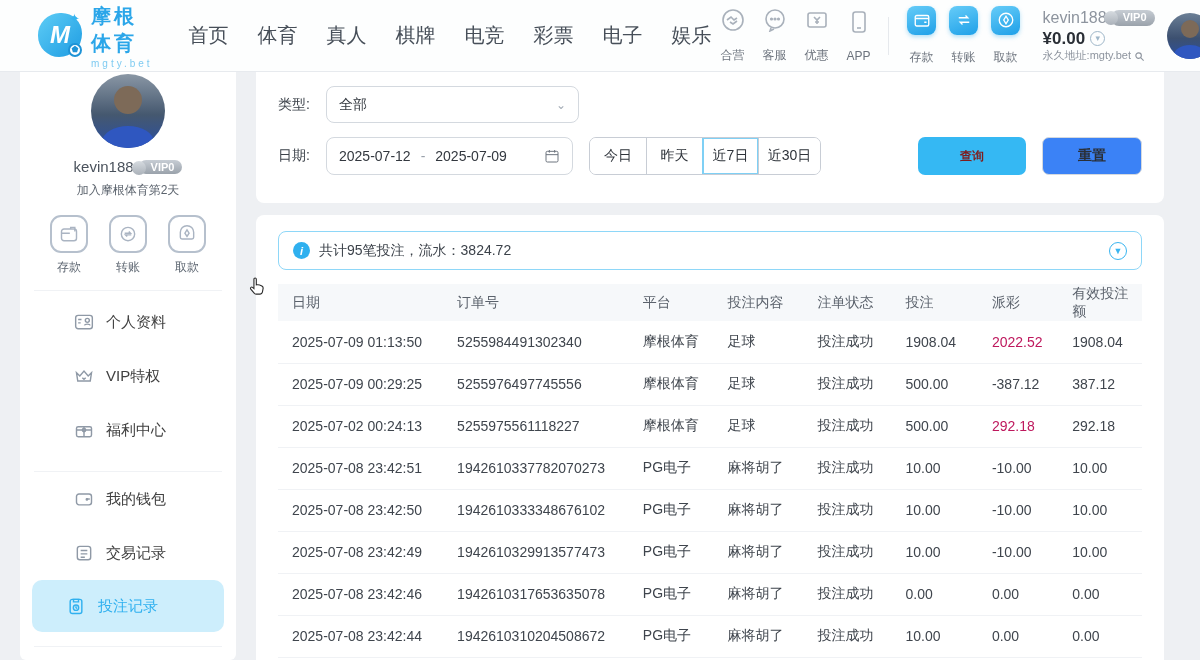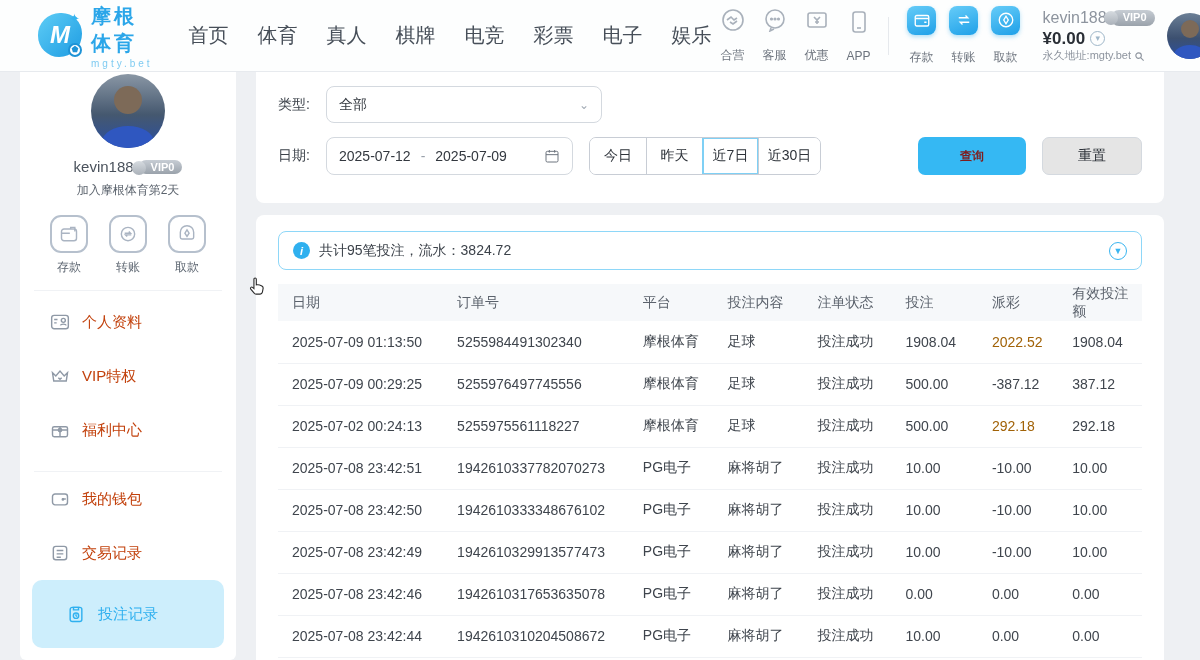--- a/index.html
+++ b/index.html
@@ -54,62 +54,62 @@
   .side-name { display:flex; align-items:center; justify-content:center; gap:5px; margin-top:10px; }
   .side-name .nm { font-size:15px; color:#4a525c; }
   .side-join { text-align:center; font-size:12px; color:#5b636d; margin-top:7px; }
   .side-actions { display:flex; justify-content:space-between; padding:16px 30px 0; }
   .side-act { display:flex; flex-direction:column; align-items:center; gap:6px; cursor:pointer; }
   .side-act-icon { width:38px; height:38px; border:2px solid #b6c0cd; border-radius:11px; display:flex; align-items:center; justify-content:center; }
   .side-act-icon svg { stroke:#aab4c2; fill:none; stroke-width:1.7; }
   .side-act .lbl { font-size:12px; color:#5c6570; }
   .side-divider { height:1px; background:#f0f2f5; margin:14px 14px 0; }
   .side-menu { margin-top:4px; }
-  .side-item { height:54px; display:flex; align-items:center; gap:12px; padding-left:30px; font-size:15px; color:#c2410c; cursor:pointer; }
+  .side-item { height:54px; display:flex; align-items:center; gap:12px; padding-left:54px; font-size:15px; color:#404040; cursor:pointer; }
   .side-item svg { stroke:#8f99a6; fill:none; stroke-width:1.7; }
-  .side-item.active { margin:0 12px; padding-left:34px; height:68px; background:#cdeefc; border-radius:10px; color:#2fb0ef; }
+  .side-item.active { margin:0 12px; padding-left:34px; height:52px; background:#cdeefc; border-radius:10px; color:#2fb0ef; }
   .side-item.active svg { stroke:#2fb0ef; }
 
   
   .main { position:absolute; top:72px; left:256px; width:908px; height:588px; }
   .filter-card { position:absolute; top:0; left:0; width:908px; height:131px; background:#fff; border-radius:0 0 8px 8px; padding:14px 22px; }
   .frow { display:flex; align-items:center; }
   .frow + .frow { margin-top:14px; }
   .flabel { font-size:14px; color:#3c424a; width:48px; }
-  .select-box { width:276px; height:37px; border:1px solid #d4d9df; border-radius:8px; display:flex; align-items:center;
+  .select-box { width:253px; height:37px; border:1px solid #d4d9df; border-radius:8px; display:flex; align-items:center;
                 padding:0 12px; font-size:14px; color:#33383f; cursor:pointer; }
   .select-box .chev { margin-left:auto; color:#a4acb6; font-size:12px; }
   .date-box { width:247px; height:38px; border:1px solid #d4d9df; border-radius:8px; display:flex; align-items:center;
               padding:0 12px; font-size:14px; color:#33383f; gap:10px; cursor:pointer; }
   .date-box .sep { color:#9aa1ab; }
   .date-box svg { margin-left:auto; stroke:#6d747e; fill:none; stroke-width:1.5; }
   .quick-group { display:flex; margin-left:16px; border:1px solid #c8cdd5; border-radius:7px; overflow:hidden; height:38px; }
   .quick-btn { width:56px; display:flex; align-items:center; justify-content:center; font-size:14px; color:#2e333a;
                border-left:1px solid #c8cdd5; cursor:pointer; background:#fff; white-space:nowrap; }
   .quick-btn:first-child { border-left:none; }
   .quick-btn.active { box-shadow:inset 0 0 0 1px #7fd0f5; border-left-color:#7fd0f5; }
   .quick-btn.w64 { width:62px; }
   .btn-search { margin-left:auto; width:108px; height:38px; background:#35b8f3; color:#7f1d1d; font-size:12px; font-weight:bold;
                 border:none; border-radius:7px; cursor:pointer; }
-  .btn-reset { margin-left:16px; width:100px; height:38px; background:#e5e5e5; color:#2a2f36; font-size:14px; font-weight:normal;
+  .btn-reset { margin-left:16px; width:100px; height:38px; background:#3b82f6; color:#2a2f36; font-size:14px; font-weight:bold;
                border:1px solid #d4d9df; border-radius:7px; cursor:pointer; }
 
   .table-card { position:absolute; top:143px; left:0; width:908px; height:517px; background:#fff; border-radius:8px; padding:16px 22px; }
   .summary-bar { height:39px; border:1px solid #8ed7f8; border-radius:8px; display:flex; align-items:center; padding:0 14px; gap:9px; }
   .info-ico { width:17px; height:17px; border-radius:50%; background:#2fb0ef; color:#fff; font-size:11px; font-weight:bold;
               font-style:italic; display:flex; align-items:center; justify-content:center; }
   .summary-text { font-size:14px; color:#3c424a; }
   .expand-ico { margin-left:auto; width:18px; height:18px; border-radius:50%; border:1.5px solid #3ab5f0; color:#3ab5f0;
                 display:flex; align-items:center; justify-content:center; font-size:9px; cursor:pointer; }
   table { width:100%; border-collapse:collapse; margin-top:14px; table-layout:fixed; }
   thead th { background:#f6f8fa; height:37px; font-size:14px; font-weight:normal; color:#5b626c; text-align:left; padding-left:2px; }
   thead th:first-child { padding-left:14px; }
   tbody td { height:42px; font-size:14px; color:#3f454d; border-bottom:1px solid #f0f2f5; padding-left:2px; white-space:nowrap; overflow:hidden; }
   tbody td:first-child { padding-left:14px; }
-  td.red { color:#a16207; }
+  td.red { color:#be185d; }
 
   .cursor { position:absolute; top:276px; left:248px; z-index:9; pointer-events:none; }
 </style>
 </head>
 <body>
 
 <div class="navbar">
   <div class="logo">
     <div class="logo-mark">
       <div class="logo-blob">M</div>

